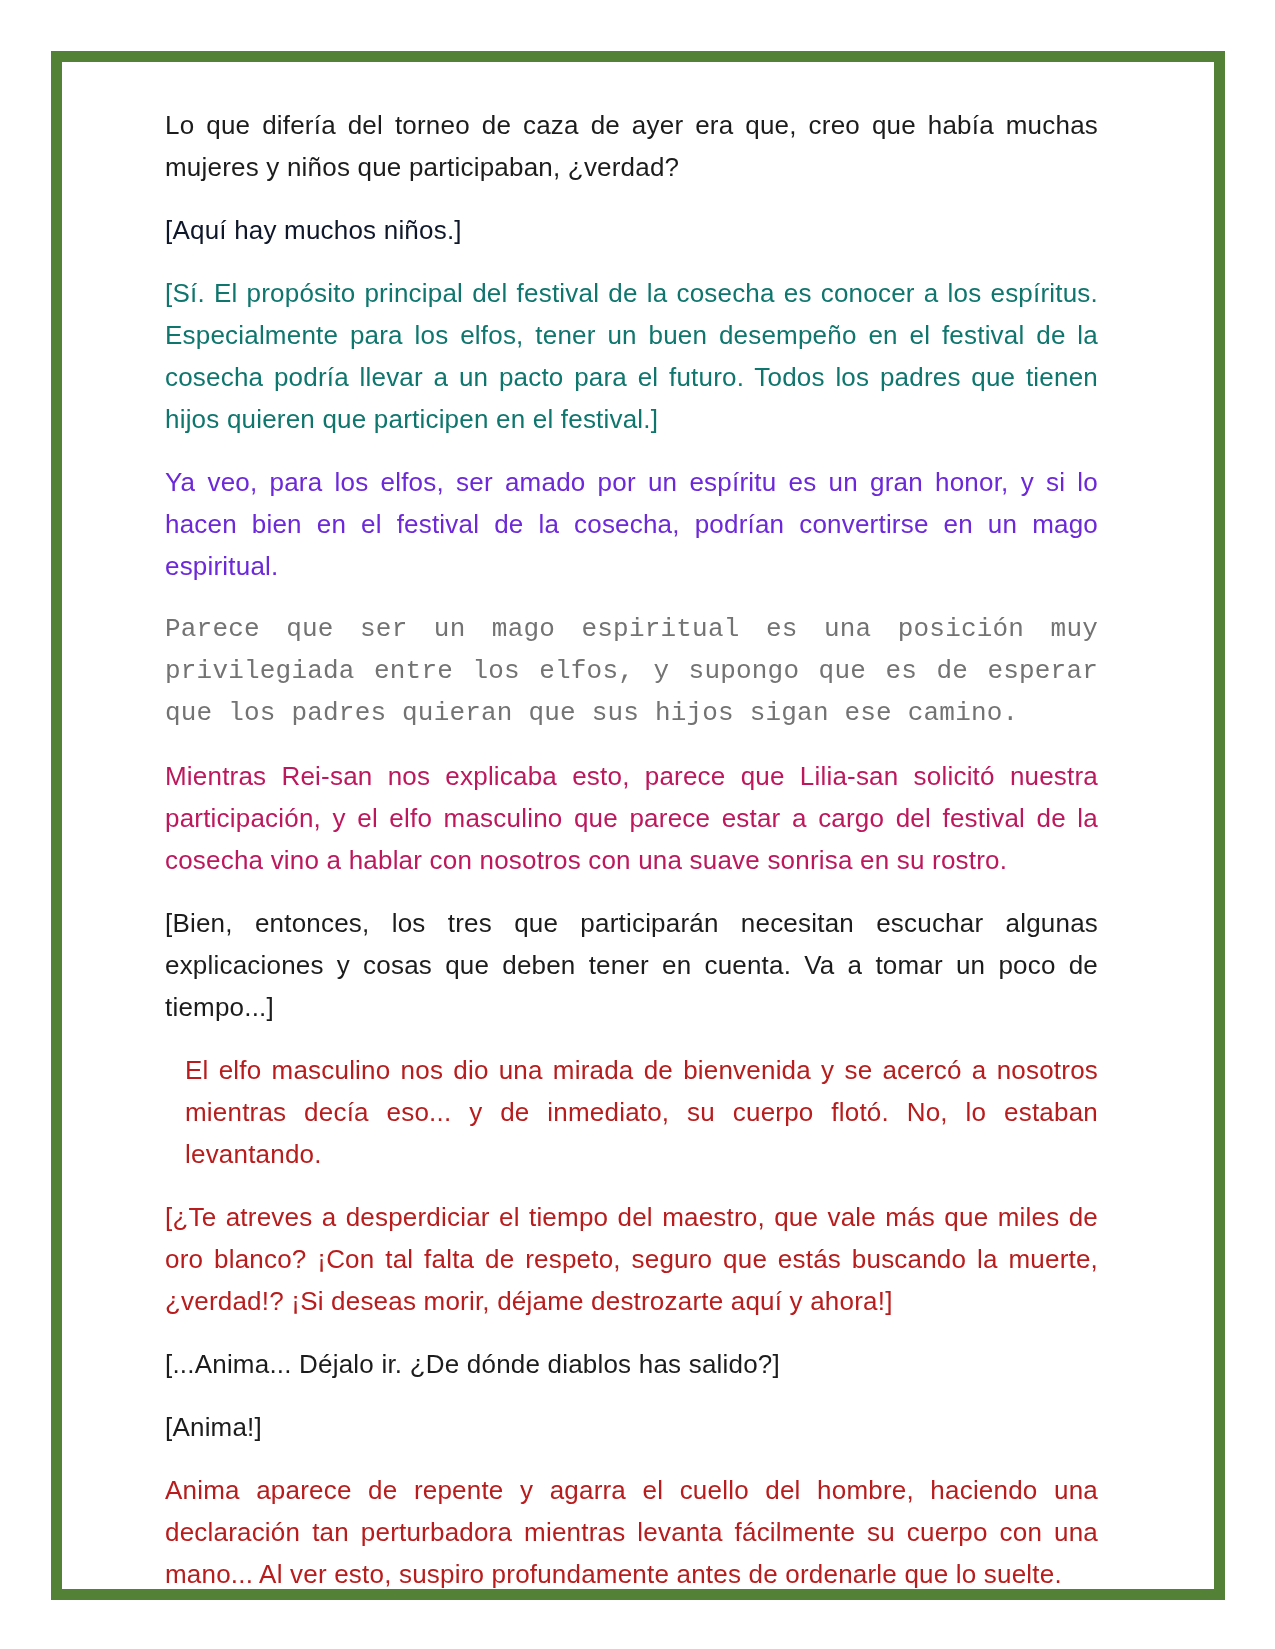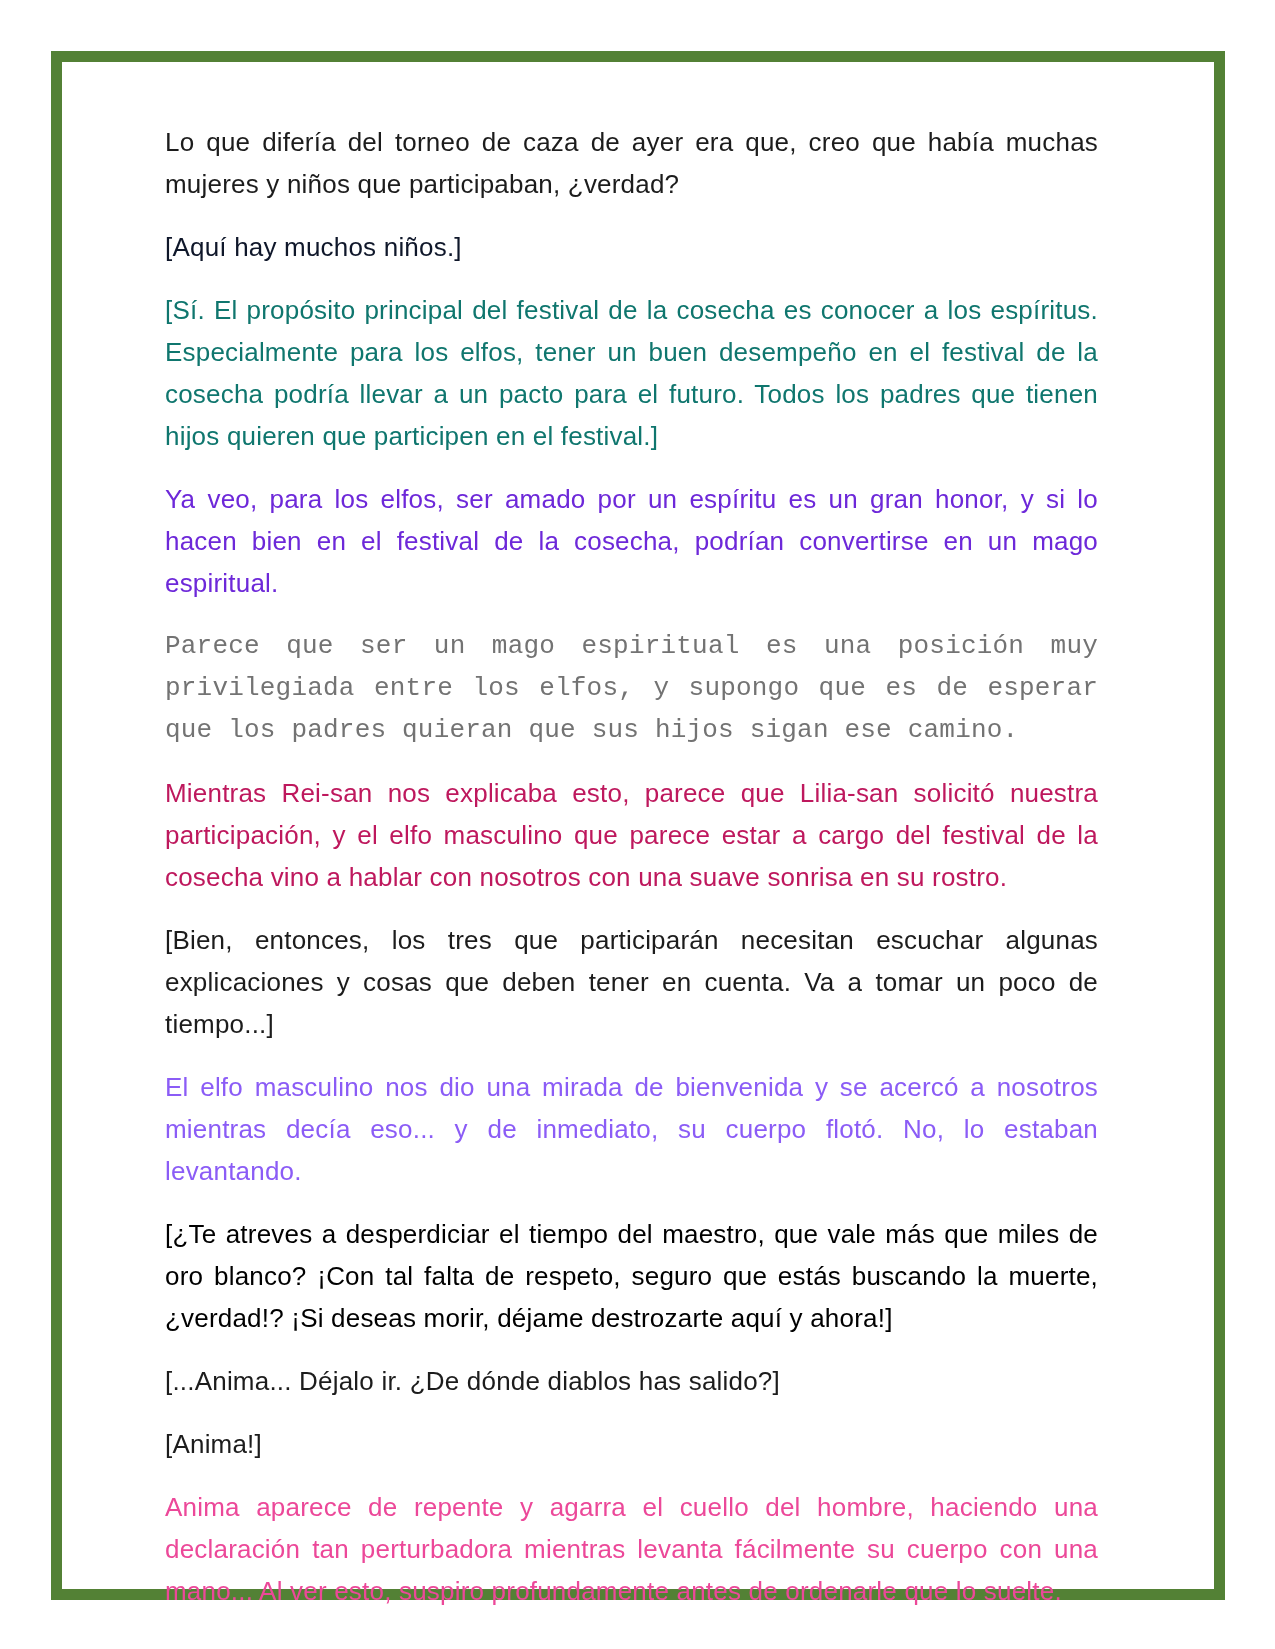--- a/index.html
+++ b/index.html
@@ -20,21 +20,21 @@
     top: 51px;
     width: 1174px;
     height: 1549px;
     box-sizing: border-box;
     border: 11px solid #538135;
     background: #ffffff;
   }
   .doc-body {
     position: absolute;
     left: 165px;
-    top: 121px;
+    top: 104px;
     width: 933px;
   }
   .doc-body p {
     margin: 0 0 21px 0;
     font-size: 26px;
     line-height: 42px;
     color: #1c1c1c;
     text-align: justify;
     letter-spacing: 0.2px;
   }
@@ -45,18 +45,18 @@
 <div class="page-frame" style="border-color: rgb(83, 129, 53);"></div>
 
 <div class="doc-body">
   <p style="color: rgb(28, 28, 28);">Lo que difería del torneo de caza de ayer era que, creo que había muchas mujeres y niños que participaban, ¿verdad?</p>
   <p style="color: #0f172a;">[Aquí hay muchos niños.]</p>
   <p style="color: #0f766e;">[Sí. El propósito principal del festival de la cosecha es conocer a los espíritus. Especialmente para los elfos, tener un buen desempeño en el festival de la cosecha podría llevar a un pacto para el futuro. Todos los padres que tienen hijos quieren que participen en el festival.]</p>
   <p style="color: #6d28d9;">Ya veo, para los elfos, ser amado por un espíritu es un gran honor, y si lo hacen bien en el festival de la cosecha, podrían convertirse en un mago espiritual.</p>
   <p style="color: #737373; font-family: Liberation Mono, monospace;">Parece que ser un mago espiritual es una posición muy privilegiada entre los elfos, y supongo que es de esperar que los padres quieran que sus hijos sigan ese camino.</p>
   <p style="color: #be185d;">Mientras Rei-san nos explicaba esto, parece que Lilia-san solicitó nuestra participación, y el elfo masculino que parece estar a cargo del festival de la cosecha vino a hablar con nosotros con una suave sonrisa en su rostro.</p>
   <p style="color: rgb(28, 28, 28);">[Bien, entonces, los tres que participarán necesitan escuchar algunas explicaciones y cosas que deben tener en cuenta. Va a tomar un poco de tiempo...]</p>
-  <p style="color: #8b5cf6;">El elfo masculino nos dio una mirada de bienvenida y se acercó a nosotros mientras decía eso... y de inmediato, su cuerpo flotó. No, lo estaban levantando.</p>
-  <p style="color: #000000;">[¿Te atreves a desperdiciar el tiempo del maestro, que vale más que miles de oro blanco? ¡Con tal falta de respeto, seguro que estás buscando la muerte, ¿verdad!? ¡Si deseas morir, déjame destrozarte aquí y ahora!]</p>
+  <p style="color: #b91c1c; margin-left: 20px;">El elfo masculino nos dio una mirada de bienvenida y se acercó a nosotros mientras decía eso... y de inmediato, su cuerpo flotó. No, lo estaban levantando.</p>
+  <p style="color: #b91c1c;">[¿Te atreves a desperdiciar el tiempo del maestro, que vale más que miles de oro blanco? ¡Con tal falta de respeto, seguro que estás buscando la muerte, ¿verdad!? ¡Si deseas morir, déjame destrozarte aquí y ahora!]</p>
   <p style="color: rgb(28, 28, 28);">[...Anima... Déjalo ir. ¿De dónde diablos has salido?]</p>
   <p style="color: rgb(28, 28, 28);">[Anima!]</p>
-  <p style="color: #ec4899;">Anima aparece de repente y agarra el cuello del hombre, haciendo una declaración tan perturbadora mientras levanta fácilmente su cuerpo con una mano... Al ver esto, suspiro profundamente antes de ordenarle que lo suelte.</p>
+  <p style="color: #b91c1c;">Anima aparece de repente y agarra el cuello del hombre, haciendo una declaración tan perturbadora mientras levanta fácilmente su cuerpo con una mano... Al ver esto, suspiro profundamente antes de ordenarle que lo suelte.</p>
 </div>
 
 </body></html>

